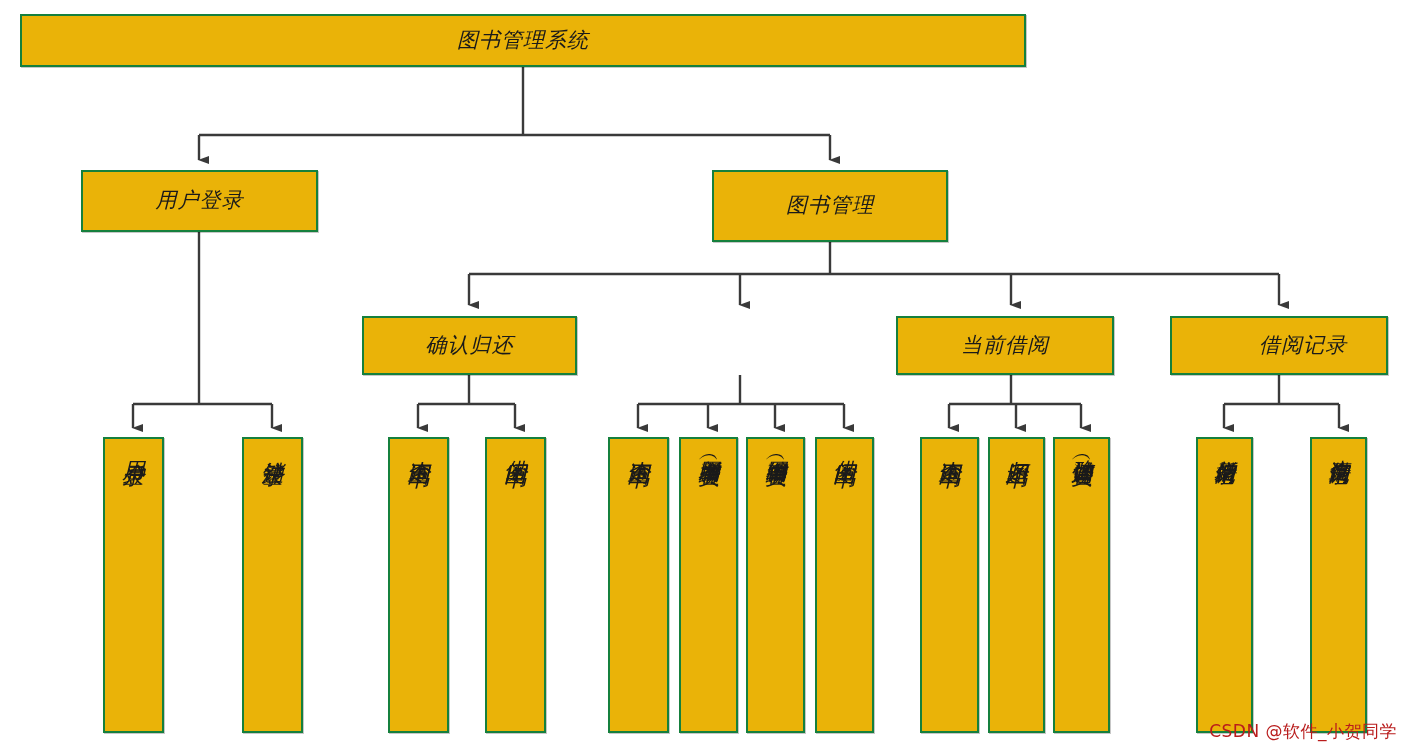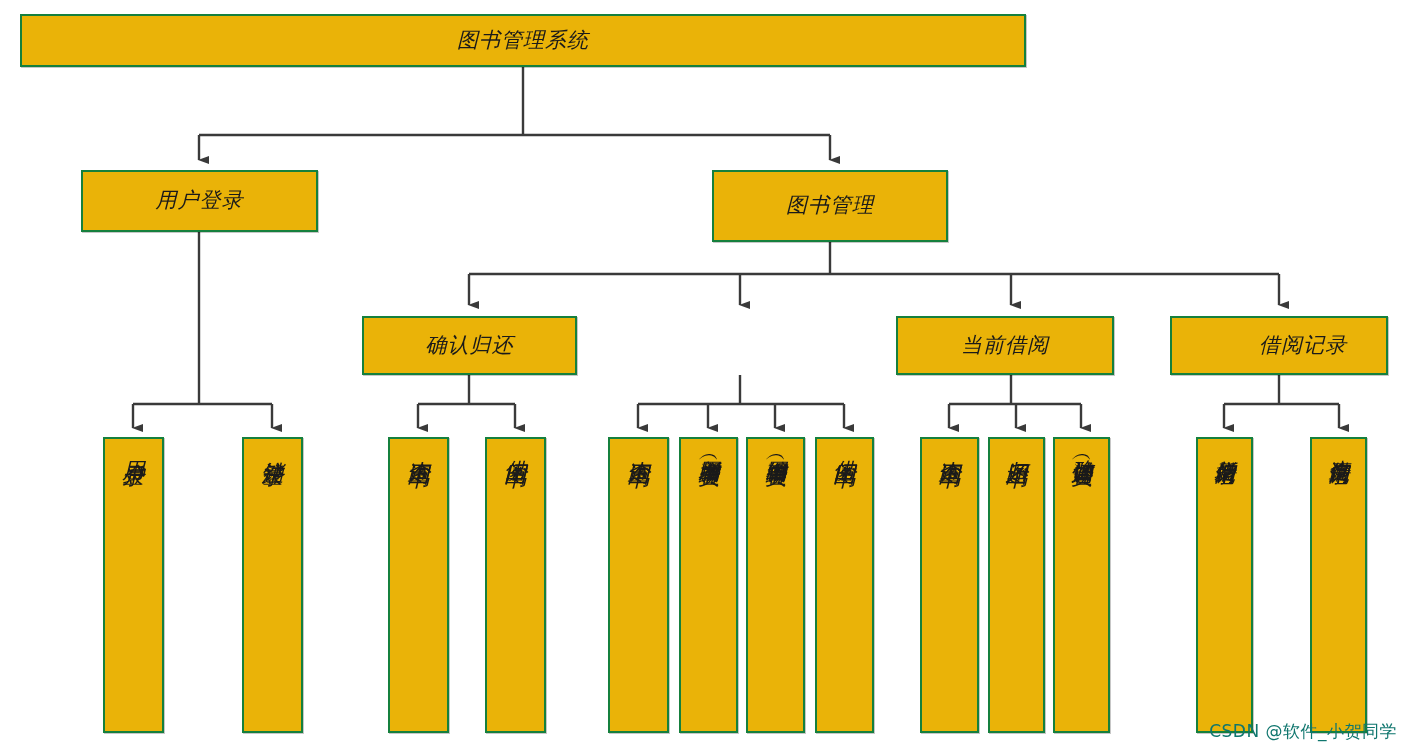--- a/index.html
+++ b/index.html
@@ -58,21 +58,21 @@
   }
   .node-v.tall-text .node-label {
     font-size: 21px;
     letter-spacing: 1px;
   }
   .watermark {
     position: absolute;
     right: 8px;
     bottom: 4px;
     font-size: 17px;
-    color: #0f766e;
+    color: #b91c1c;
     white-space: nowrap;
     letter-spacing: 0.5px;
   }
 </style>
 </head>
 <body>
 
 <div id="diagram-root">
 
   <svg id="edges-layer" viewBox="0 0 1405 747" xmlns="http://www.w3.org/2000/svg">

